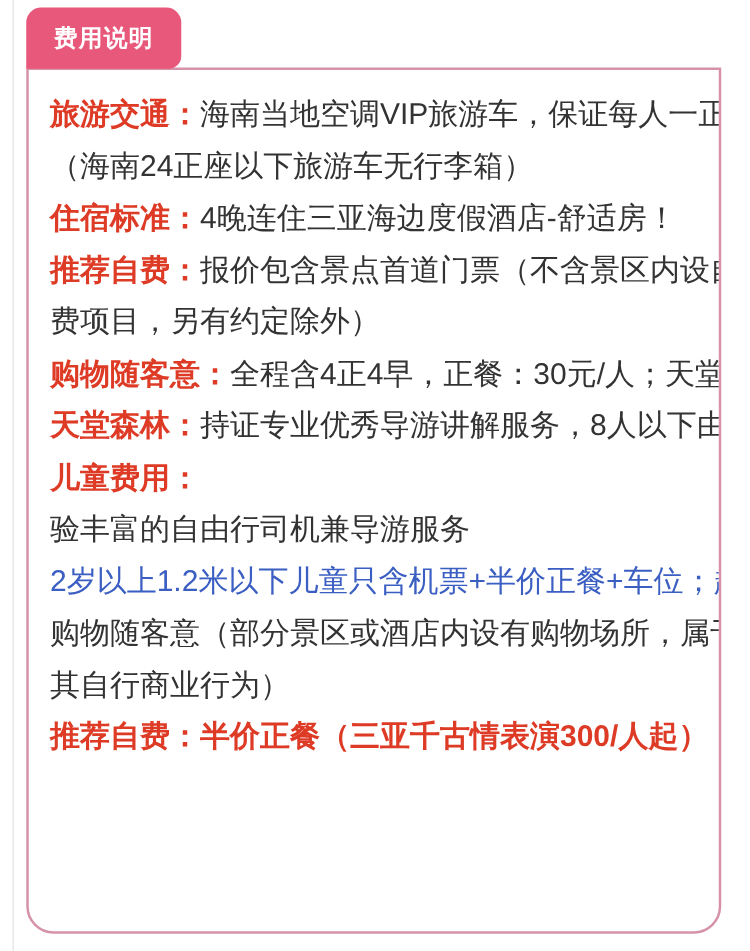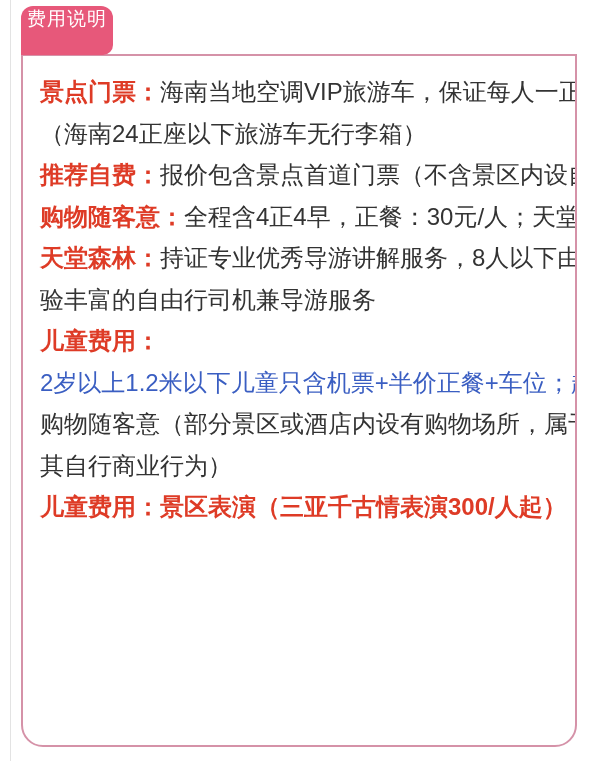--- a/index.html
+++ b/index.html
@@ -17,25 +17,25 @@
     position:relative;
     font-family:"Liberation Sans","DejaVu Sans",sans-serif;
     overflow:hidden;
   }
   .edge-line{
     position:absolute;left:10px;top:0;bottom:0;width:1px;
     background:var(--edge);
   }
   .tab{
     position:absolute;left:21px;top:6px;
-    width:92px;height:49px;
+    width:124px;height:49px;
     background:var(--tab-bg);
     border-radius:12px 12px 10px 0;
-    color:#ffffff;font-weight:normal;font-size:19px;
-    display:flex;align-items:flex-start;justify-content:center;
+    color:#ffffff;font-weight:bold;font-size:19px;
+    display:flex;align-items:center;justify-content:center;
     z-index:2;
     letter-spacing:1px;
   }
   .fee-box{
     position:absolute;left:21px;top:54px;
     width:556px;height:693px;
     box-sizing:border-box;
     border:2px solid var(--box-border);
     border-radius:0 0 22px 22px;
     background:#ffffff;
@@ -58,61 +58,67 @@
 
 <div class="edge-line"></div>
 
 <div class="tab">
   <span>费用说明</span>
 </div>
 
 <div class="fee-box">
 
   <div class="line">
-    <span class="seg-red">景点门票：</span><span class="seg-black">海南当地空调VIP旅游车，保证每人一正座</span>
+    <span class="seg-red">旅游交通：</span><span class="seg-black">海南当地空调VIP旅游车，保证每人一正座</span>
   </div>
 
   <div class="line">
     <span class="seg-black">（海南24正座以下旅游车无行李箱）</span>
   </div>
 
+  <div class="line">
+    <span class="seg-red">住宿标准：</span><span class="seg-black">4晚连住三亚海边度假酒店-舒适房！</span>
+  </div>
 
   <div class="line">
     <span class="seg-red">推荐自费：</span><span class="seg-black">报价包含景点首道门票（不含景区内设自</span>
   </div>
 
+  <div class="line">
+    <span class="seg-black">费项目，另有约定除外）</span>
+  </div>
 
   <div class="line">
     <span class="seg-red">购物随客意：</span><span class="seg-black">全程含4正4早，正餐：30元/人；天堂森林</span>
   </div>
 
 
   <div class="line">
     <span class="seg-red">天堂森林：</span><span class="seg-black">持证专业优秀导游讲解服务，8人以下由经</span>
   </div>
 
   <div class="line">
-    <span class="seg-black">验丰富的自由行司机兼导游服务</span>
+    <span class="seg-red">儿童费用：</span>
   </div>
 
   <div class="line">
-    <span class="seg-red">儿童费用：</span>
+    <span class="seg-black">验丰富的自由行司机兼导游服务</span>
   </div>
 
   <div class="line">
     <span class="seg-blue">2岁以上1.2米以下儿童只含机票+半价正餐+车位；超</span>
   </div>
 
 
 
   <div class="line">
     <span class="seg-black">购物随客意（部分景区或酒店内设有购物场所，属于</span>
   </div>
 
   <div class="line">
     <span class="seg-black">其自行商业行为）</span>
   </div>
 
   <div class="line">
-    <span class="seg-red">儿童费用：景区表演（三亚千古情表演300/人起）</span>
+    <span class="seg-red">推荐自费：半价正餐（三亚千古情表演300/人起）</span>
   </div>
 
 </div>
 
 </body></html>

